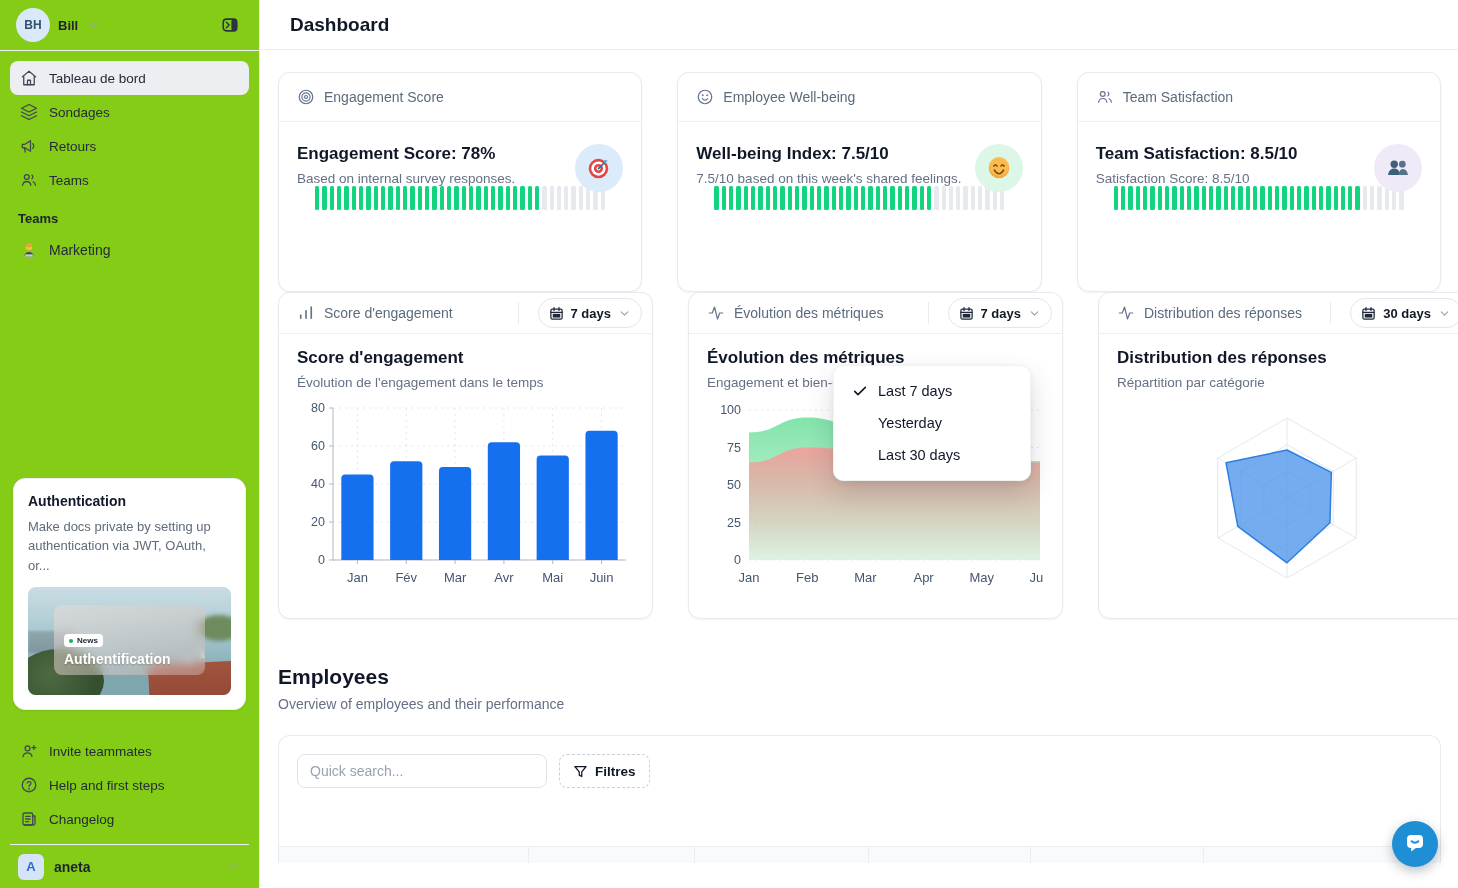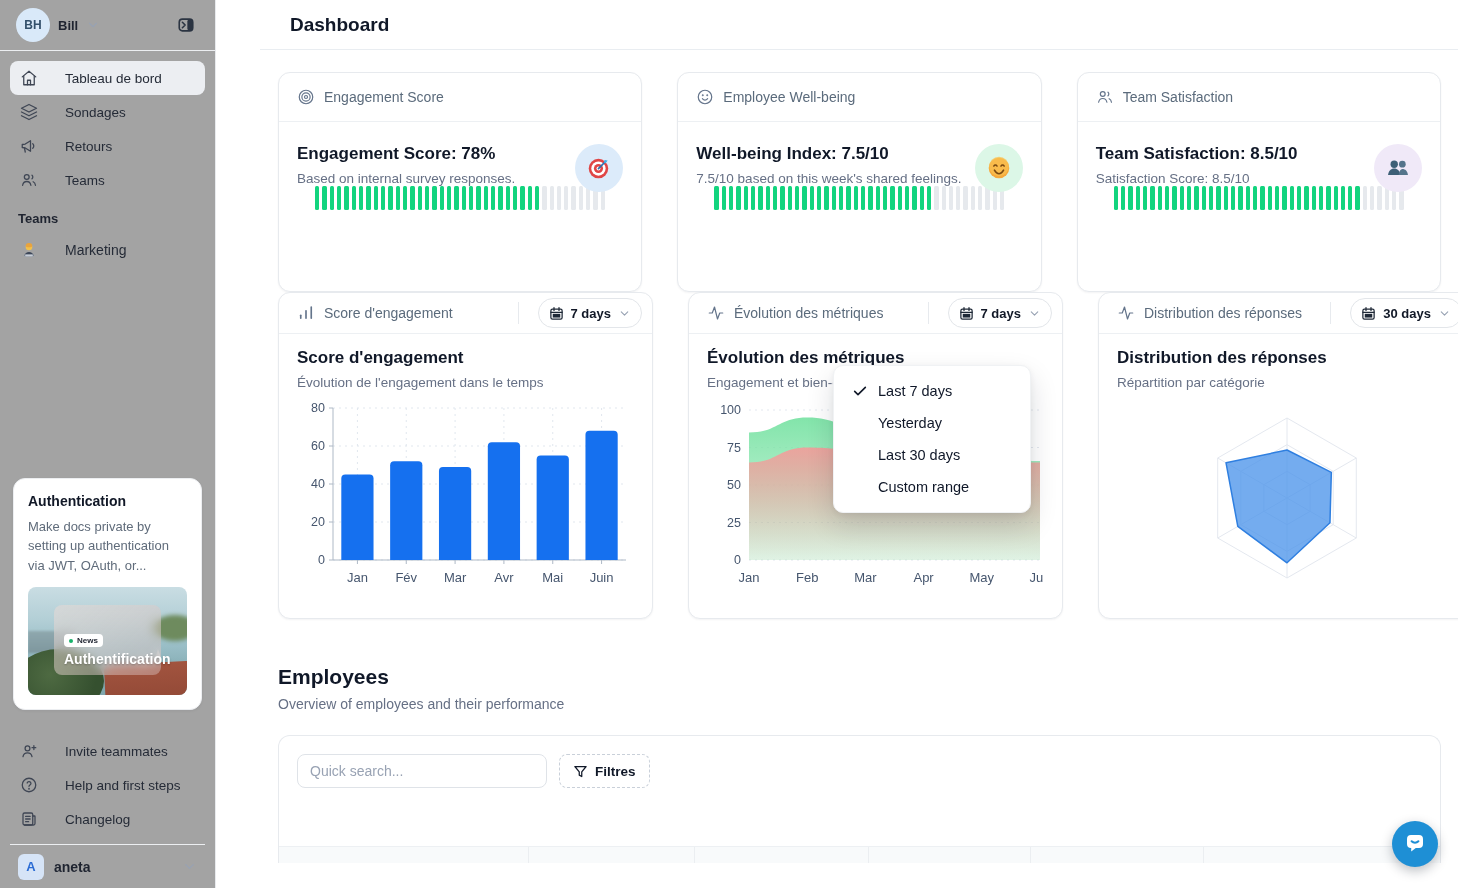--- a/index.html
+++ b/index.html
@@ -3,33 +3,33 @@
 <meta charset="utf-8">
 <style>
   html,body{margin:0;padding:0;background:#fff;}
   *{box-sizing:border-box;}
   .page{position:relative;width:1458px;height:888px;overflow:hidden;background:#fff;
         font-family:"Liberation Sans",sans-serif;color:#101828;}
   svg{display:block}
   svg text{font-family:"Liberation Sans",sans-serif;}
 
   
-  .sidebar{position:absolute;left:0;top:0;bottom:0;width:216px;background:#a3a3a3;
+  .sidebar{position:absolute;left:0;top:0;bottom:0;width:260px;background:#84cc16;
            border-right:1px solid #E8EAED;display:flex;flex-direction:column;}
   .sb-top{height:50px;display:flex;align-items:center;padding:0 14px 0 16px;}
   .sb-user{display:flex;align-items:center;gap:8px;cursor:pointer;}
   .avatar{width:34px;height:34px;border-radius:50%;background:#D9E9F9;color:#33506B;
           font-size:12px;font-weight:700;display:flex;align-items:center;justify-content:center;}
   .sb-user-name{font-size:13px;font-weight:700;color:#1F2430;}
   .chev{stroke:#98A2B3;stroke-width:2;fill:none;stroke-linecap:round;stroke-linejoin:round;}
   .collapse-btn{margin-left:auto;width:30px;height:30px;border:none;background:transparent;
                 display:flex;align-items:center;justify-content:center;cursor:pointer;border-radius:8px;}
   .sb-divider{height:1px;background:#ECEEF1;margin:0;}
   .sb-nav{padding:10px 10px 0 10px;}
-  .sb-item{display:flex;align-items:center;gap:27px;height:34px;padding:0 10px;border-radius:8px;
+  .sb-item{display:flex;align-items:center;gap:11px;height:34px;padding:0 10px;border-radius:8px;
            font-size:13.5px;font-weight:500;color:#252B37;cursor:pointer;}
   .sb-item.active{background:#ECEEF2;}
   .sb-icon{width:18px;height:18px;flex:none;stroke:#3F4654;stroke-width:1.7;fill:none;
            stroke-linecap:round;stroke-linejoin:round;}
   .sb-section{font-size:13px;font-weight:600;color:#1F2430;margin:14px 0 6px 8px;}
   .team-item{height:36px;font-size:14px;}
   .sb-spacer{flex:1;}
   
   .promo{margin:0 13px 18px 13px;background:#fff;border:1px solid #ECEEF1;border-radius:12px;
          box-shadow:0 1px 3px rgba(16,24,40,.06);padding:14px;cursor:pointer;}
@@ -695,26 +695,20 @@
           <path d="M4 12.5l5 5L20 6.5"></path>
         </svg>
       <span>Yesterday</span>
     </div>
     <div class="menu-item">
       <svg class="menu-check" viewBox="0 0 24 24" fill="none" stroke="#101828" stroke-width="2.4">
           <path d="M4 12.5l5 5L20 6.5"></path>
         </svg>
       <span>Last 30 days</span>
     </div>
-    <div class="menu-item">
-      <svg class="menu-check" viewBox="0 0 24 24" fill="none" stroke="#101828" stroke-width="2.4">
-          <path d="M4 12.5l5 5L20 6.5"></path>
-        </svg>
-      <span>Custom range</span>
-    </div>
   </div>
 
   <button class="chat-fab">
     <svg width="24" height="24" viewBox="0 0 24 24">
       <path d="M4 7a4 4 0 0 1 4-4h8a4 4 0 0 1 4 4v5a4 4 0 0 1-4 4h-3.2L8.2 19.6V16H8a4 4 0 0 1-4-4V7z" fill="#FFFFFF"></path>
       <path d="M8.6 9.2c1.9 1.9 4.9 1.9 6.8 0" stroke="#1E8FD5" stroke-width="2" fill="none" stroke-linecap="round"></path>
     </svg>
   </button>
 
 </div>

